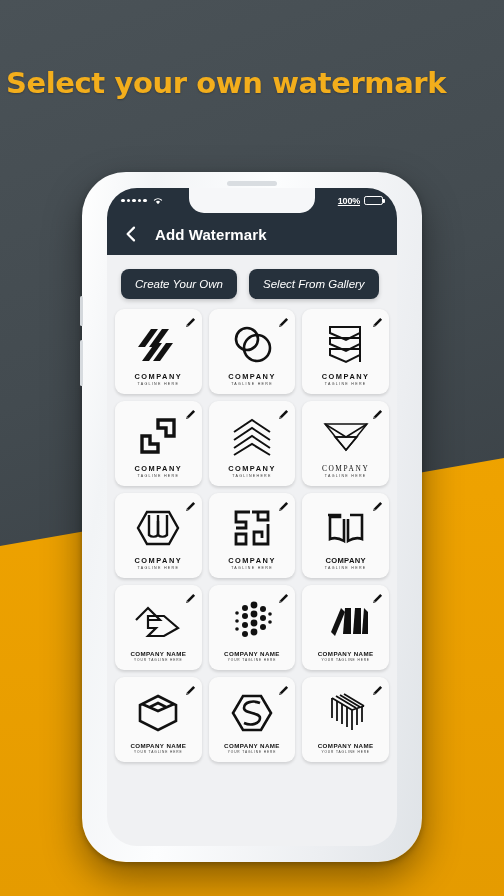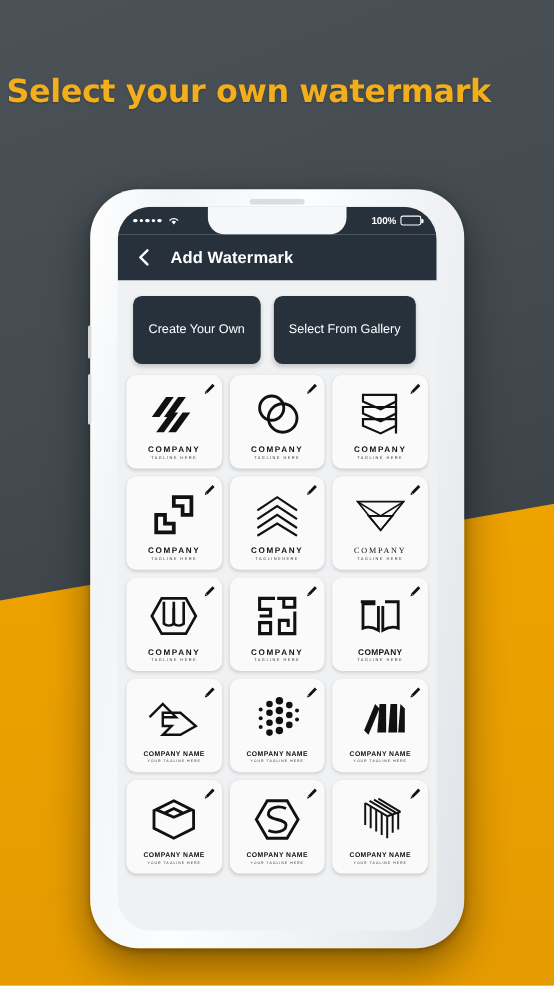--- a/index.html
+++ b/index.html
@@ -75,20 +75,21 @@
   }
 
   
   #statusbar {
     position: relative;
     height: 25px;
     background: #26313c;
     display: flex; align-items: center;
     padding: 0 14px;
     color: #ffffff;
+    text-decoration: underline;
   }
   #notch {
     position: absolute;
     left: 50%; top: 0; transform: translateX(-50%);
     width: 126px; height: 25px;
     background: #f6f7f9;
     border-radius: 0 0 15px 15px;
   }
   .sig-dots { display: flex; gap: 2px; align-items: center; }
   .sig-dots i { width: 3.5px; height: 3.5px; background: #ffffff; border-radius: 50%; display: block; }
@@ -127,25 +128,26 @@
     padding: 14px 14px 10px 14px;
     background: #f0f1f3;
   }
   .tab {
     background: #26313c;
     color: #ffffff;
     font-size: 11.5px;
     font-weight: 400;
     border: none;
     border-radius: 8px;
-    padding: 25px 14px;
+    padding: 9px 14px;
     cursor: pointer;
     white-space: nowrap;
     box-shadow: 0 2px 4px rgba(0,0,0,0.18);
     font-family: "Liberation Sans", sans-serif;
+    font-style: italic;
   }
 
   
   #logo-grid {
     display: grid;
     grid-template-columns: repeat(3, 1fr);
     gap: 7px;
     padding: 0 8px 8px 8px;
     background: #f0f1f3;
   }

